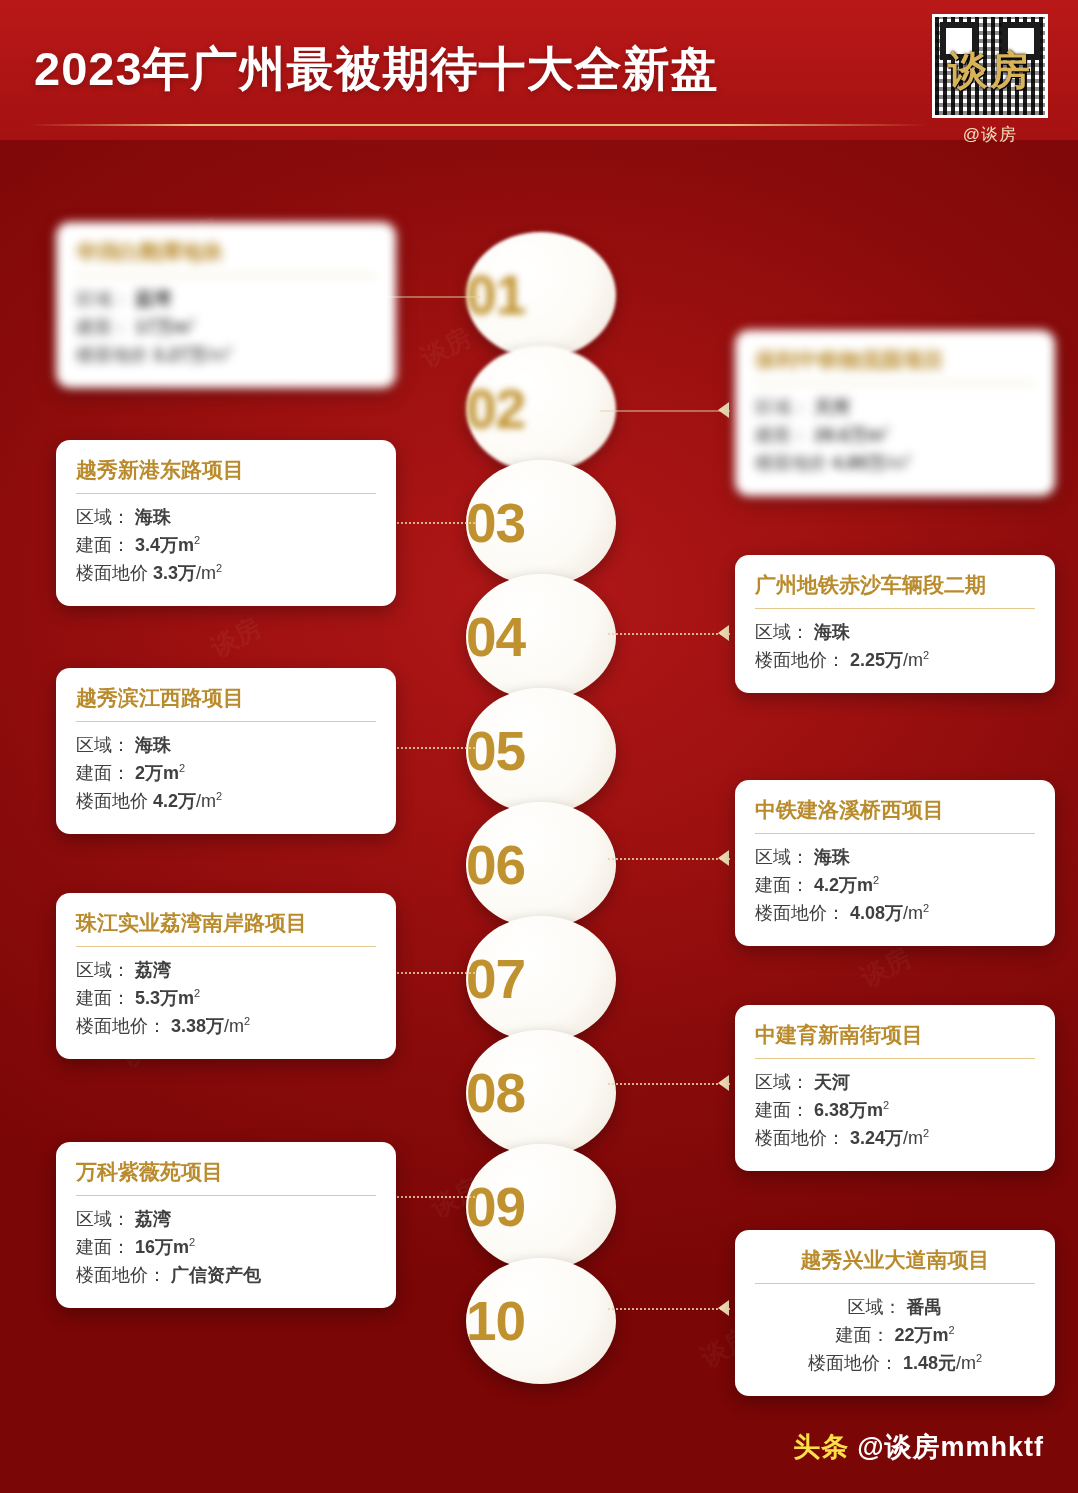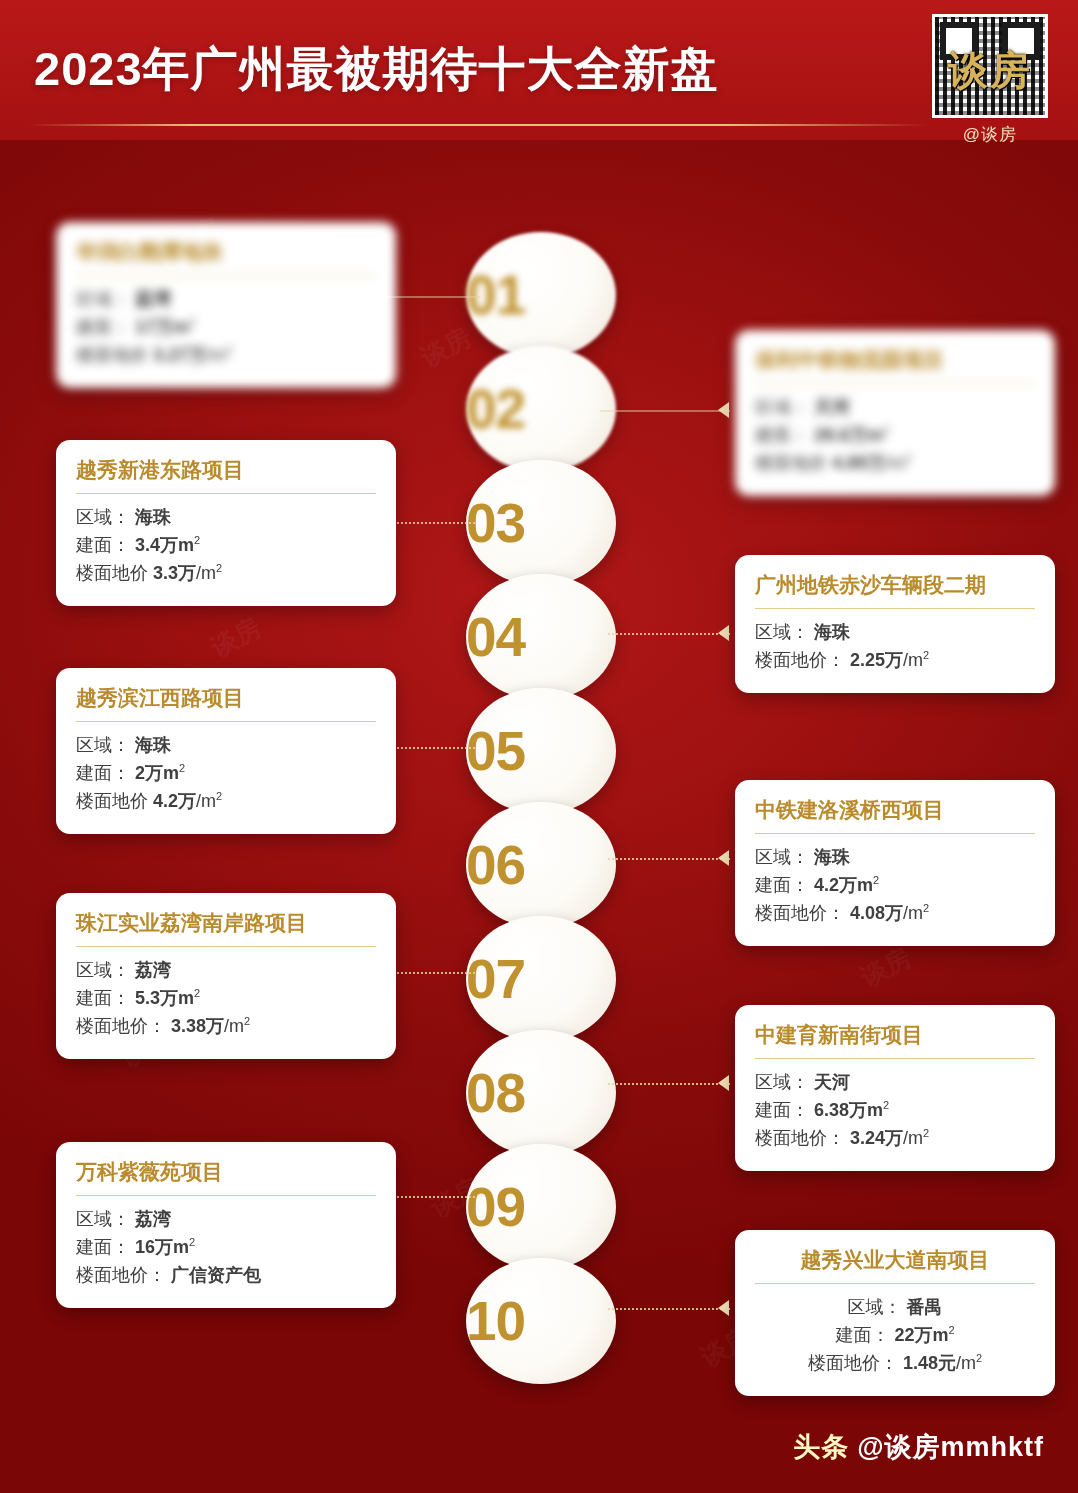--- a/index.html
+++ b/index.html
@@ -190,21 +190,21 @@
   .footer {
     position: absolute;
     right: 34px;
     bottom: 28px;
     font-size: 27px;
     font-weight: bold;
     color: #ffffff;
     letter-spacing: 1px;
   }
   .footer .tt {
-    color: #fef9c3;
+    color: #fde047;
     margin-right: 8px;
   }
 </style>
 </head>
 <body>
 
 <div class="header">
   <div class="header-title">2023年广州最被期待十大全新盘</div>
   <div class="header-rule"></div>
   <div class="qr-block">

